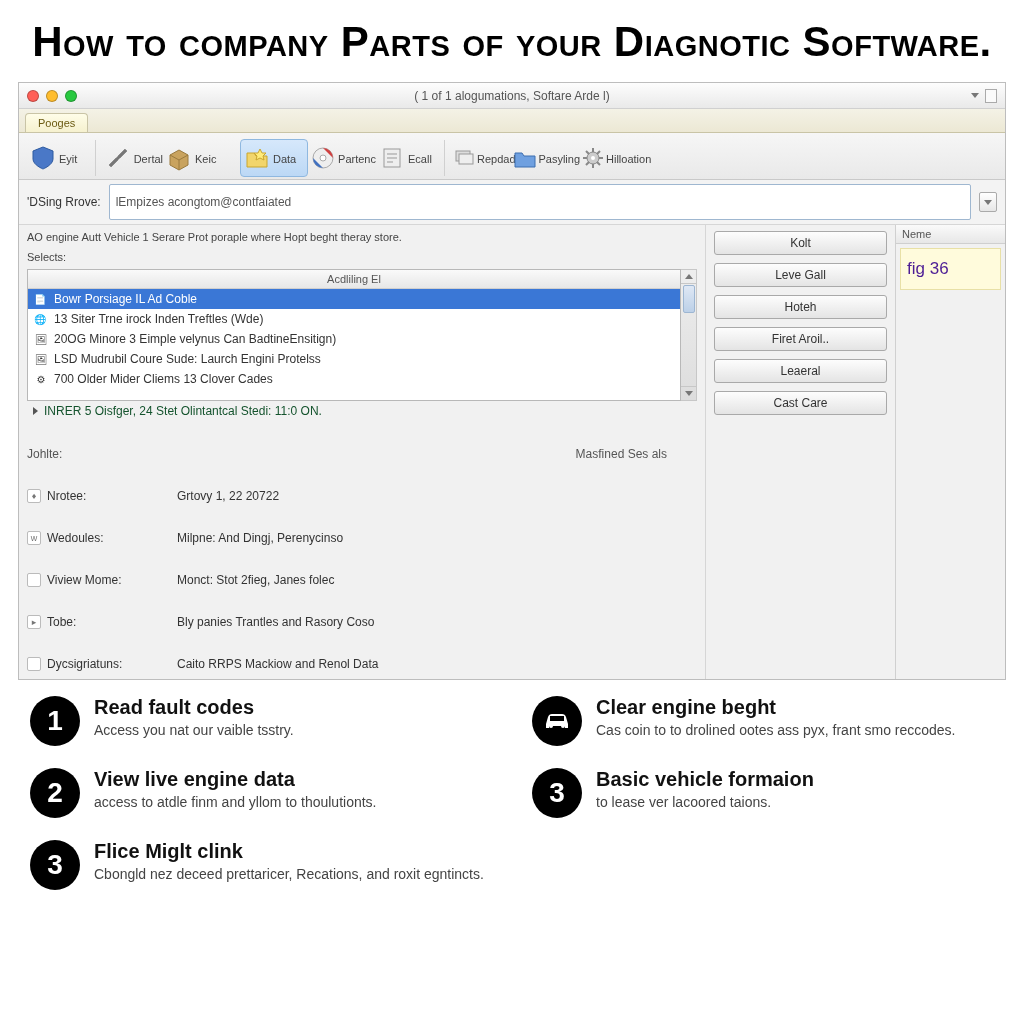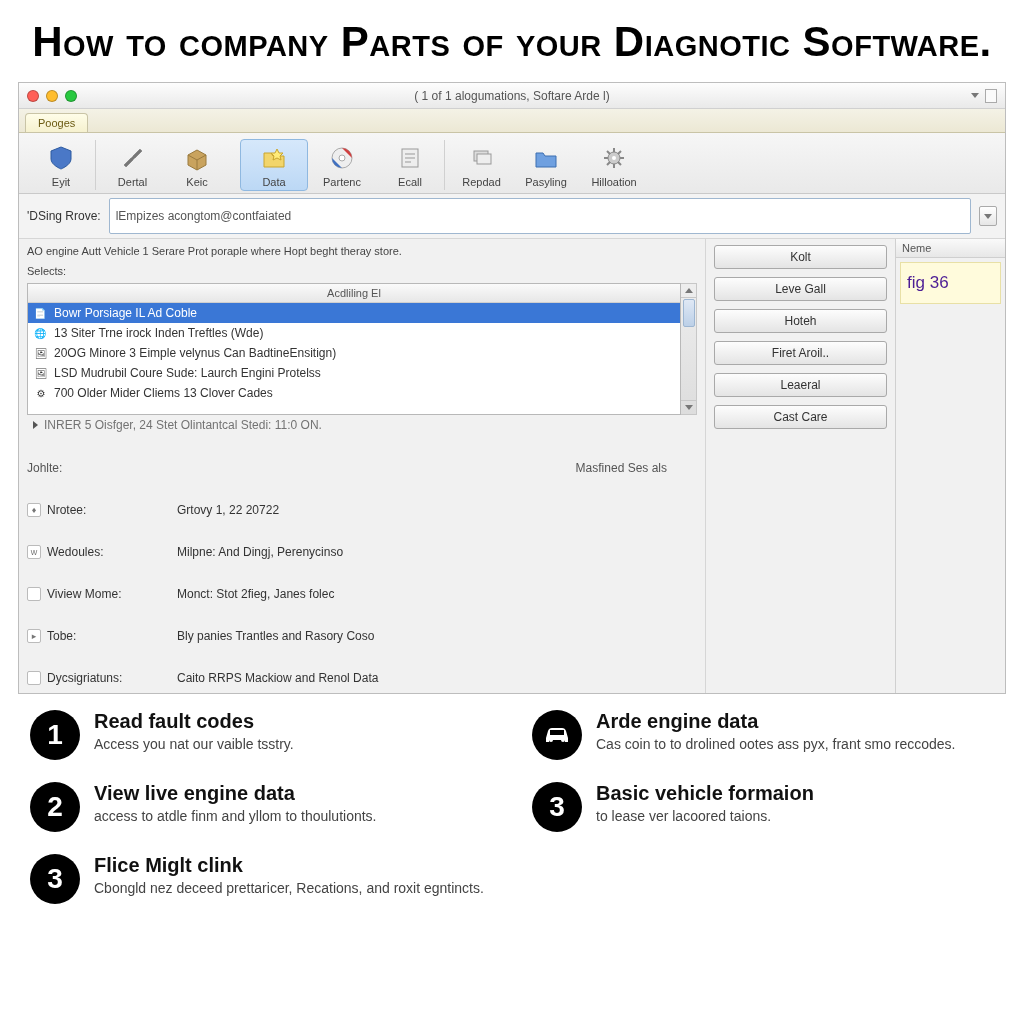--- a/index.html
+++ b/index.html
@@ -10,42 +10,42 @@
 .traffic { display: flex; gap: 7px; }
 .tl { width: 12px; height: 12px; border-radius: 50%; border: 1px solid rgba(0,0,0,0.25); }
 .tl.red { background: #ff5f57; } .tl.yel { background: #ffbd2e; } .tl.grn { background: #28c940; }
 .wtitle { position: absolute; left: 0; right: 0; text-align: center; color: #555; font-size: 12px; }
 .title-right { margin-left: auto; display: flex; gap: 6px; align-items: center; }
 .tri-down { width:0;height:0;border-left:4px solid transparent;border-right:4px solid transparent;border-top:5px solid #777; }
 .sq { width:12px;height:14px;border:1px solid #aaa;background:#fafafa; }
 .tabbar { height: 24px; background: linear-gradient(#f4f2e6,#ece8d4); border-bottom:1px solid #c9c4a6; display:flex; align-items:flex-end; padding-left:6px; }
 .wtab { padding:3px 12px 3px; border:1px solid #c9c4a6; border-bottom:none; border-radius:4px 4px 0 0; background:linear-gradient(#fffde8,#f6f1cf); font-size:11px; color:#6b5a12;text-align:center; }
 .toolbar { display:flex; align-items:center; padding:6px 8px 2px; gap:0; background:linear-gradient(#f6f6f6,#e9e9e9); border-bottom:1px solid #c9c9c9; }
-.tool { display:flex; flex-direction:column; align-items:center; width:68px; padding:2px 0; }
+.tool { display:flex; align-items:center; width:68px; padding:2px 0; }
 .tool.sep { border-left:1px solid #d0d0d0; padding-left:6px; }
 .tool .tico { width:32px; height:32px; display:flex; align-items:center; justify-content:center; }
 .tool .tlbl { font-size:11px; color:#444; margin-top:2px; }
 .tool.selected { background:linear-gradient(#d6e8fb,#bcd8f5); border:1px solid #8fb8e0; border-radius:4px;margin-left:9px; }
 .selectbar { display:flex; align-items:center; padding:4px 8px; gap:8px; background:#f3f3f3; border-bottom:1px solid #d6d6d6; font-size:12px; }
 .selectbar .lbl { color:#333; }
 .selectbar .field { flex:1; height:36px; border:1px solid #9fb7d0; background:#fff; padding:0 6px; display:flex; align-items:center; color:#555; border-radius:2px; position:relative; }
 .selectbar .dd { width:18px; height:20px; border:1px solid #aaa; background:linear-gradient(#fff,#e6e6e6); display:flex; align-items:center; justify-content:center; border-radius:2px; }
 .body { display:flex; }
 .main { flex:1; padding:4px 8px 6px; background:#f1f1f1; }
 .desc { font-size:11px; color:#444; padding:2px 0 6px; }
 .listwrap { display:flex; }
 .listbox { flex:1; border:1px solid #b8b8b8; background:#fff; height:132px; overflow:hidden; }
 .lhdr { background:linear-gradient(#fafafa,#e7e7e7); border-bottom:1px solid #cfcfcf; padding:3px 6px; font-size:11px; color:#555; text-align:center; }
 .lrow { padding:3px 6px; font-size:12px; color:#333; display:flex; align-items:center; gap:6px; }
 .lrow.sel { background:#3a77d6; color:#fff; }
 .lico { width:14px; height:14px; display:inline-flex; align-items:center; justify-content:center; font-size:10px; }
 .scrollcol { width:16px; background:linear-gradient(#eee,#ddd); border:1px solid #c7c7c7; border-left:none; display:flex; flex-direction:column; }
 .scrollbtn { height:14px; border-bottom:1px solid #c7c7c7; display:flex; align-items:center; justify-content:center; }
 .thumb { width:12px; margin:1px auto; height:28px; background:linear-gradient(#dfe8f5,#bcd0e8); border:1px solid #9db6d2; border-radius:2px; }
-.lastrow { padding:3px 6px; font-size:12px; color:#737373; display:flex; gap:6px; align-items:center; }
+.lastrow { padding:3px 6px; font-size:12px; color:#14532d; display:flex; gap:6px; align-items:center; }
 .tri-right { width:0;height:0;border-top:4px solid transparent;border-bottom:4px solid transparent;border-left:5px solid #555; }
 .kv { display:flex; padding:2px 0; font-size:12px; color:#333;margin-top:24px; }
 .kv .k { width:150px; display:flex; align-items:center; gap:6px; }
 .kv .kico { width:14px; height:14px; border:1px solid #bbb; border-radius:2px; background:#fff; display:flex; align-items:center; justify-content:center; font-size:9px; color:#777; }
 .kv.section { justify-content:space-between; padding-right:30px; color:#555; }
 .rightcol { width:190px; padding:6px 8px; display:flex; flex-direction:column; gap:8px; background:#f1f1f1; border-left:1px solid #d6d6d6; }
 .btn { height:24px; border:1px solid #a9a9a9; border-radius:3px; background:linear-gradient(#fdfdfd,#e4e4e4); font-size:12px; color:#333; display:flex; align-items:center; justify-content:center; padding:0 8px; }
 .panel { width:110px; border-left:1px solid #d0d0d0; background:#f1f1f1; }
 .phdr { background:linear-gradient(#fafafa,#e7e7e7); border-bottom:1px solid #cfcfcf; padding:3px 6px; font-size:11px; color:#555; }
 .pitem { background:#fffbdc; border:1px solid #e8e0a6; margin:4px; padding:10px 6px; font-size:17px; color:#4c1d95; }
@@ -305,21 +305,21 @@
     <div class="feat">
       <div class="badge car">
           <svg width="34" height="34" viewBox="0 0 34 34">
             <path d="M6 20 L8 13 Q9 10 12 10 H22 Q25 10 26 13 L28 20 V24 H25 V22 H9 V24 H6 Z" fill="#fff"></path>
             <circle cx="11" cy="22" r="2" fill="#fff"></circle>
             <circle cx="23" cy="22" r="2" fill="#fff"></circle>
             <rect x="10" y="12" width="14" height="5" fill="#000"></rect>
           </svg>
         </div>
       <div class="ftxt">
-          <div class="ft">Arde engine data</div>
+          <div class="ft">Clear engine beght</div>
           <div class="fd">Cas coin to to drolined ootes ass pyx, frant smo reccodes.</div>
         </div>
     </div>
     <div class="feat">
       <div class="badge">3</div>
       <div class="ftxt">
           <div class="ft">Basic vehicle formaion</div>
           <div class="fd">to lease ver lacoored taions.</div>
         </div>
     </div>

